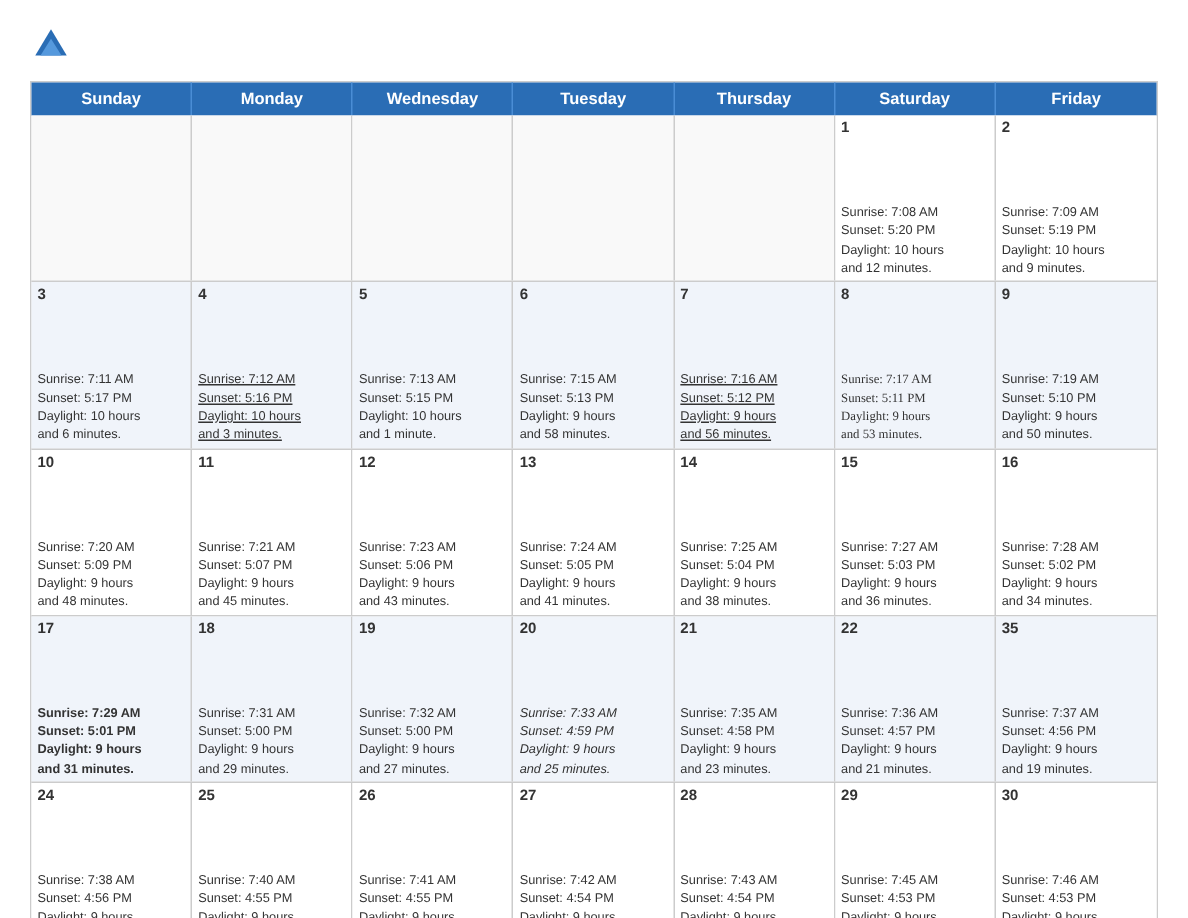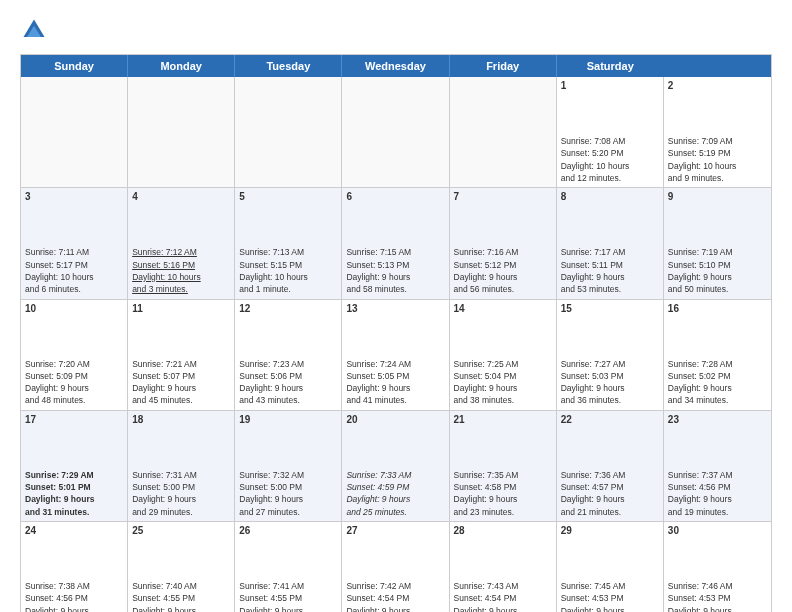--- a/index.html
+++ b/index.html
@@ -133,24 +133,25 @@
     <div class="title-block">
       <div class="cal-title"></div>
       <div class="cal-subtitle"></div>
     </div>
   </div>
 
   <div class="calendar">
     <div class="cal-header-row">
     <div class="cal-header-cell">Sunday</div>
         <div class="cal-header-cell">Monday</div>
+        <div class="cal-header-cell">Wednesday</div>
         <div class="cal-header-cell">Tuesday</div>
-        <div class="cal-header-cell">Wednesday</div>
+        <div class="cal-header-cell">Thursday</div>
+        <div class="cal-header-cell">Saturday</div>
         <div class="cal-header-cell">Friday</div>
-        <div class="cal-header-cell">Saturday</div>
       </div>
     <div class="cal-body">
     <div class="cal-week">
           <div class="cal-cell empty"></div>
           <div class="cal-cell empty"></div>
           <div class="cal-cell empty"></div>
           <div class="cal-cell empty"></div>
           <div class="cal-cell empty"></div>
           <div class="cal-cell">
             <span class="day-num">1</span>
@@ -191,28 +192,28 @@
           </div>
           <div class="cal-cell alt">
             <span class="day-num">6</span>
             <div class="day-info" style="white-space: pre-line;">Sunrise: 7:15 AM
 Sunset: 5:13 PM
 Daylight: 9 hours
 and 58 minutes.</div>
           </div>
           <div class="cal-cell alt">
             <span class="day-num">7</span>
-            <div class="day-info" style="white-space: pre-line;">Sunrise: 7:16 AM
+            <div class="day-info" style="white-space: pre-line; text-decoration: underline;">Sunrise: 7:16 AM
 Sunset: 5:12 PM
 Daylight: 9 hours
 and 56 minutes.</div>
           </div>
           <div class="cal-cell alt">
             <span class="day-num">8</span>
-            <div class="day-info" style="white-space: pre-line;">Sunrise: 7:17 AM
+            <div class="day-info" style="white-space: pre-line; font-family: Liberation Serif, serif;">Sunrise: 7:17 AM
 Sunset: 5:11 PM
 Daylight: 9 hours
 and 53 minutes.</div>
           </div>
           <div class="cal-cell alt">
             <span class="day-num">9</span>
             <div class="day-info" style="white-space: pre-line;">Sunrise: 7:19 AM
 Sunset: 5:10 PM
 Daylight: 9 hours
 and 50 minutes.</div>
@@ -306,21 +307,21 @@
 and 23 minutes.</div>
           </div>
           <div class="cal-cell alt">
             <span class="day-num">22</span>
             <div class="day-info" style="white-space: pre-line;">Sunrise: 7:36 AM
 Sunset: 4:57 PM
 Daylight: 9 hours
 and 21 minutes.</div>
           </div>
           <div class="cal-cell alt">
-            <span class="day-num">23</span>
+            <span class="day-num">35</span>
             <div class="day-info" style="white-space: pre-line;">Sunrise: 7:37 AM
 Sunset: 4:56 PM
 Daylight: 9 hours
 and 19 minutes.</div>
           </div>
         </div>
         <div class="cal-week">
           <div class="cal-cell">
             <span class="day-num">24</span>
             <div class="day-info" style="white-space: pre-line;">Sunrise: 7:38 AM

